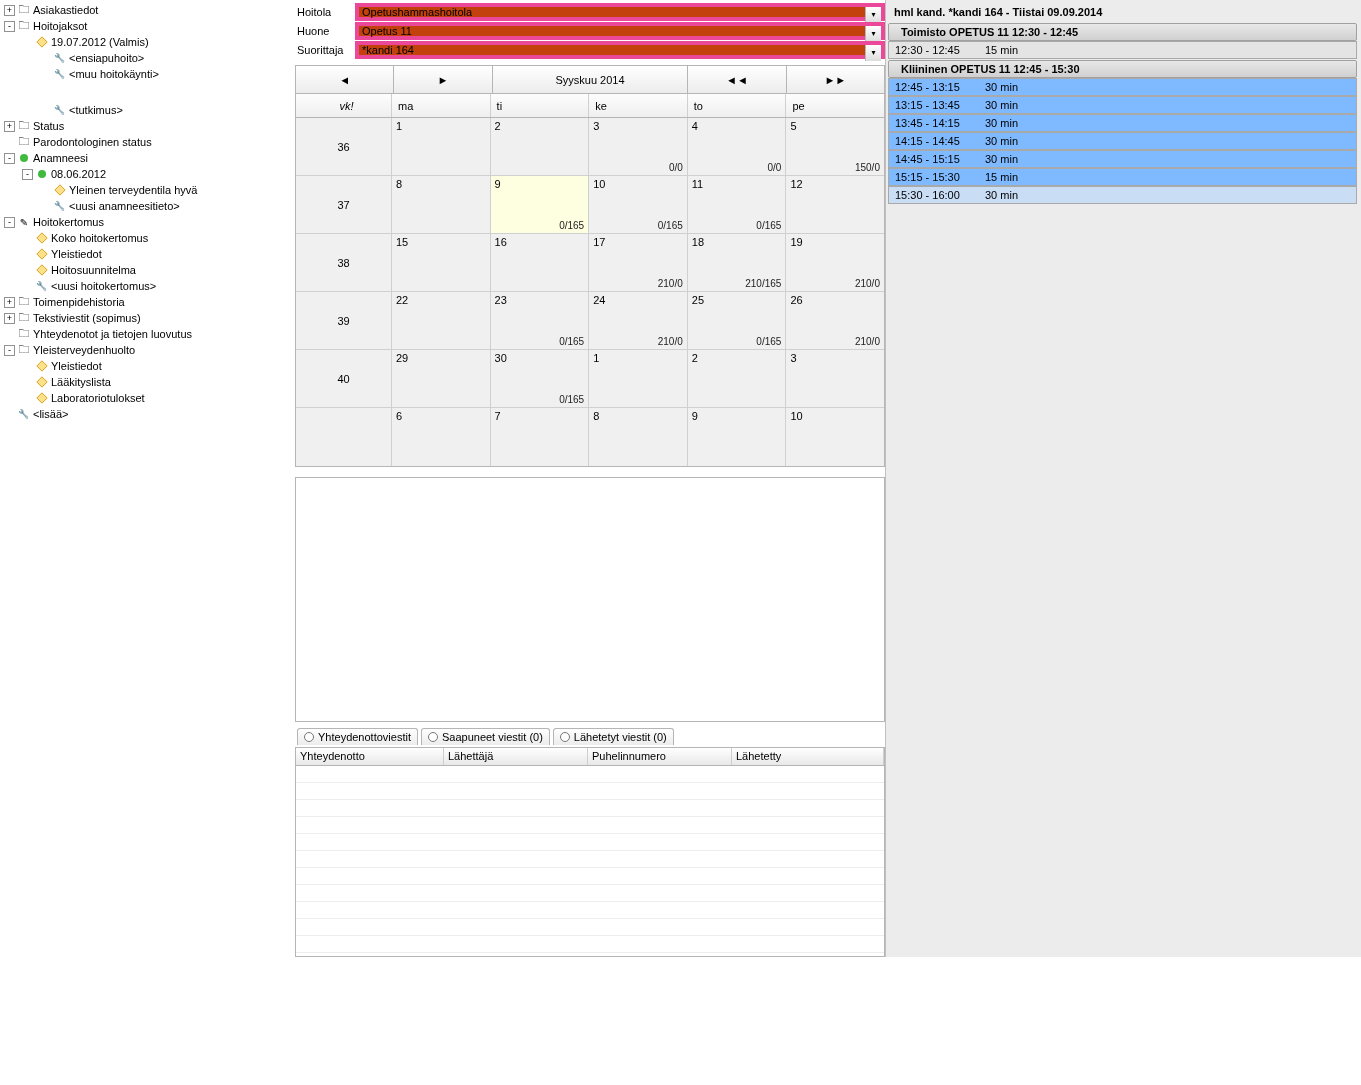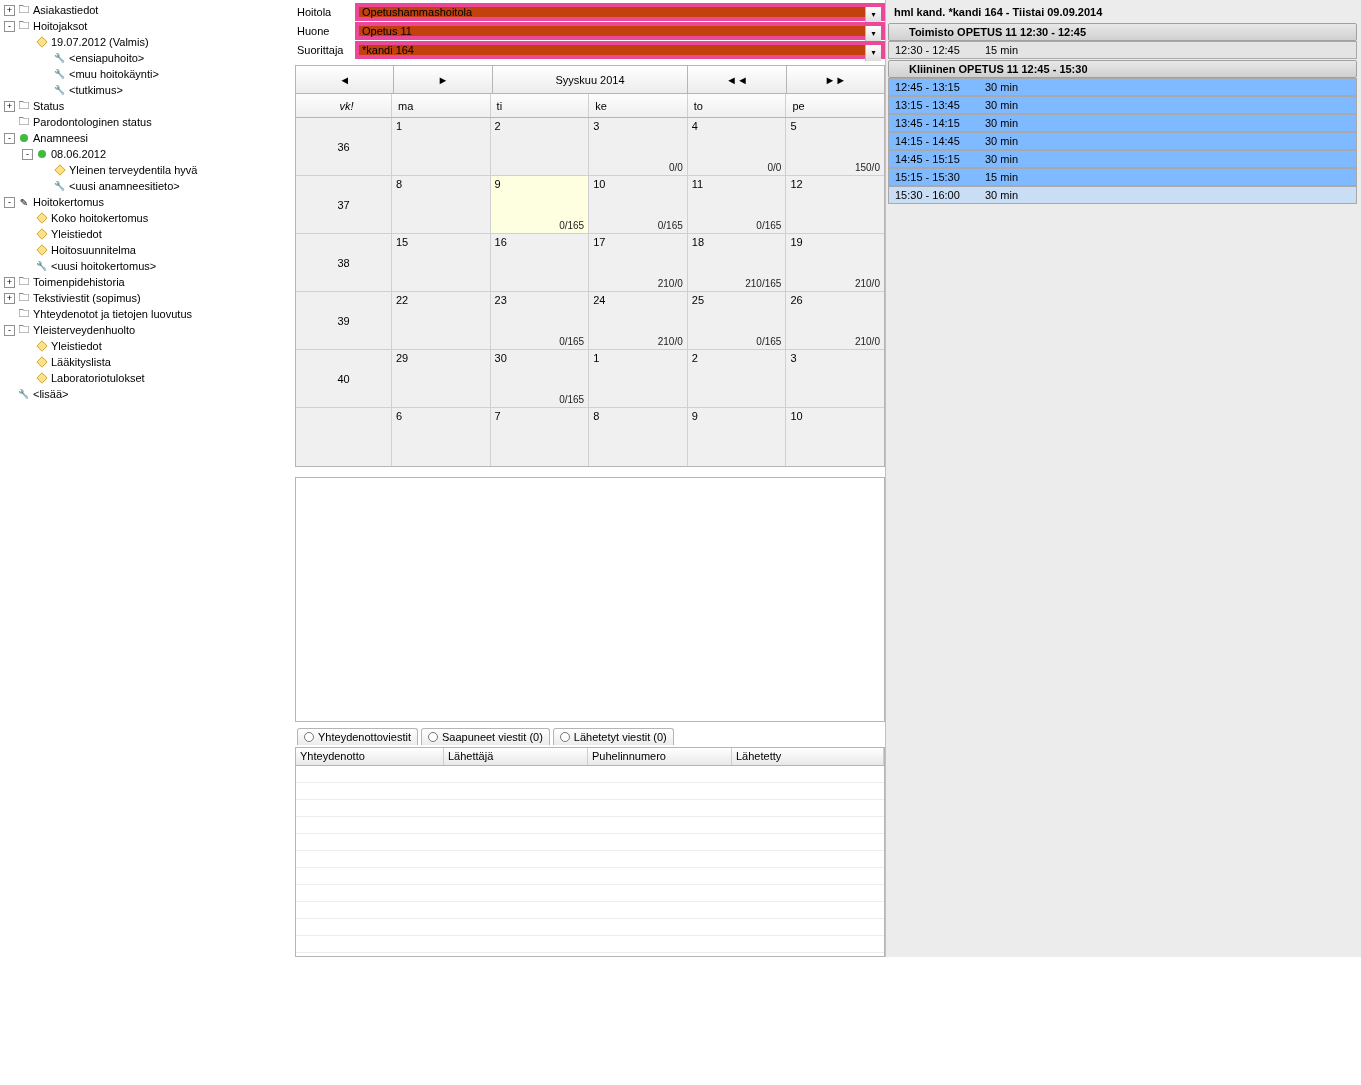--- a/index.html
+++ b/index.html
@@ -42,21 +42,21 @@
     .tabs-row { display: flex; align-items: center; height: 22px; margin-top: 4px; gap: 3px; padding-left: 2px; border-bottom: 1px solid #b5b5b5; }
     .tab { display: flex; align-items: center; gap: 4px; padding: 2px 6px; border: 1px solid #b5b5b5; border-bottom: none; border-radius: 3px 3px 0 0; background: linear-gradient(#fff,#ececec); cursor: pointer; }
     .tab-radio { width: 10px; height: 10px; border: 1px solid #777; border-radius: 50%; background: #fff; }
     .msg-table { border: 1px solid #b5b5b5; border-top: none; }
     .msg-header { display: flex; height: 18px; background: linear-gradient(#fff,#e8e8e8); border-bottom: 1px solid #b5b5b5; }
     .msg-hcell { border-right: 1px solid #cfcfcf; padding: 2px 4px; }
     .msg-body { height: 190px; background: #fff; }
     .msg-row { display: flex; height: 17px; border-bottom: 1px solid #ededed; }
     .right-panel { flex: 1; background: #ececec; border-left: 1px solid #c0c0c0; padding: 2px 4px 2px 2px; }
     .appt-title { font-weight: bold; padding: 4px 6px; background: #ececec; }
-    .appt-header { font-weight: bold; padding: 2px 20px; background: linear-gradient(#e8e8e8,#d0d0d0); border: 1px solid #a0a0a0; border-radius: 2px; margin-top: 1px; }
+    .appt-header { font-weight: bold; padding: 2px 12px; background: linear-gradient(#e8e8e8,#d0d0d0); border: 1px solid #a0a0a0; border-radius: 2px; margin-top: 1px; }
     .appt-slot { display: flex; gap: 10px; padding: 2px 6px; border: 1px solid #a9a9a9; margin-top: 0; }
     .appt-slot.gray { background: #e4e4e4; }
     .appt-slot.blue { background: #7fb9ff; }
     .appt-slot.lightblue { background: #c9ddf5; }
     .appt-time { width: 80px; }
   </style>
 </head>
 <body>
 
 <div class="main-layout">
@@ -82,21 +82,21 @@
       <div class="tree-item" style="padding-left: 38px;">
         <span class="expander-spacer"></span>
         <span class="tree-icon icon-wrench"></span>
         <span>&lt;ensiapuhoito&gt;</span>
       </div>
       <div class="tree-item" style="padding-left: 38px;">
         <span class="expander-spacer"></span>
         <span class="tree-icon icon-wrench"></span>
         <span>&lt;muu hoitokäynti&gt;</span>
       </div>
-      <div class="tree-item" style="padding-left: 38px;">
+      <div class="tree-item" style="padding-left: 38px; margin-top: 20px;">
         <span class="expander-spacer"></span>
         <span class="tree-icon icon-wrench"></span>
         <span>&lt;tutkimus&gt;</span>
       </div>
       <div class="tree-item" style="padding-left: 2px;">
         <span class="expander">+</span>
         <span class="tree-icon icon-folder"></span>
         <span>Status</span>
       </div>
       <div class="tree-item" style="padding-left: 2px;">

